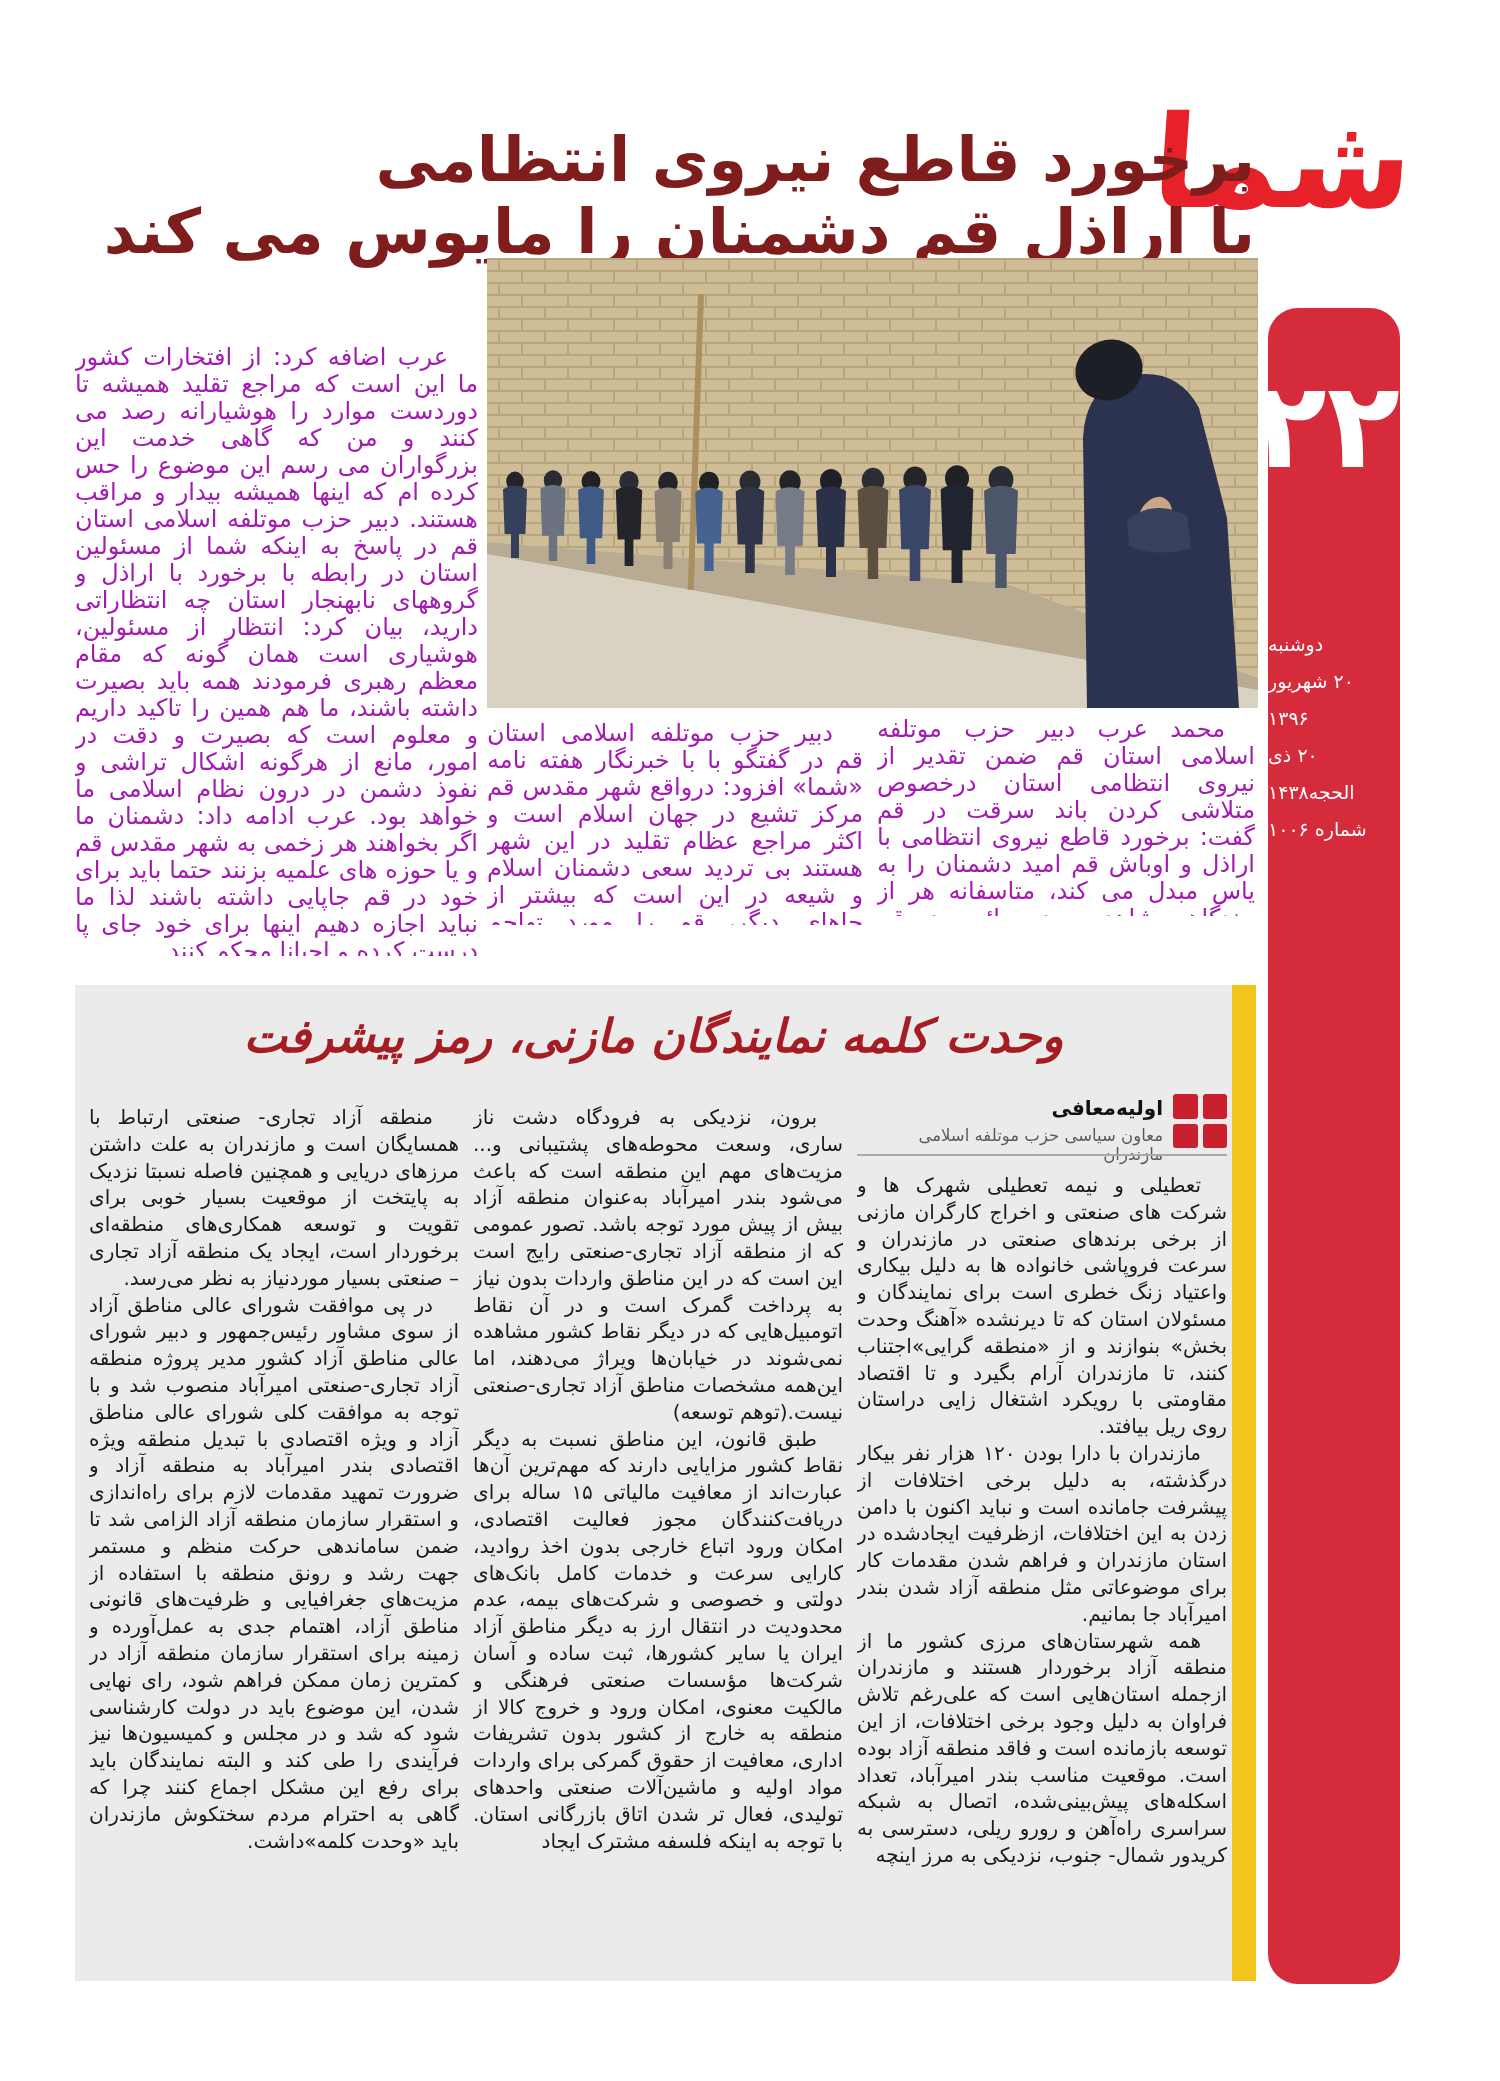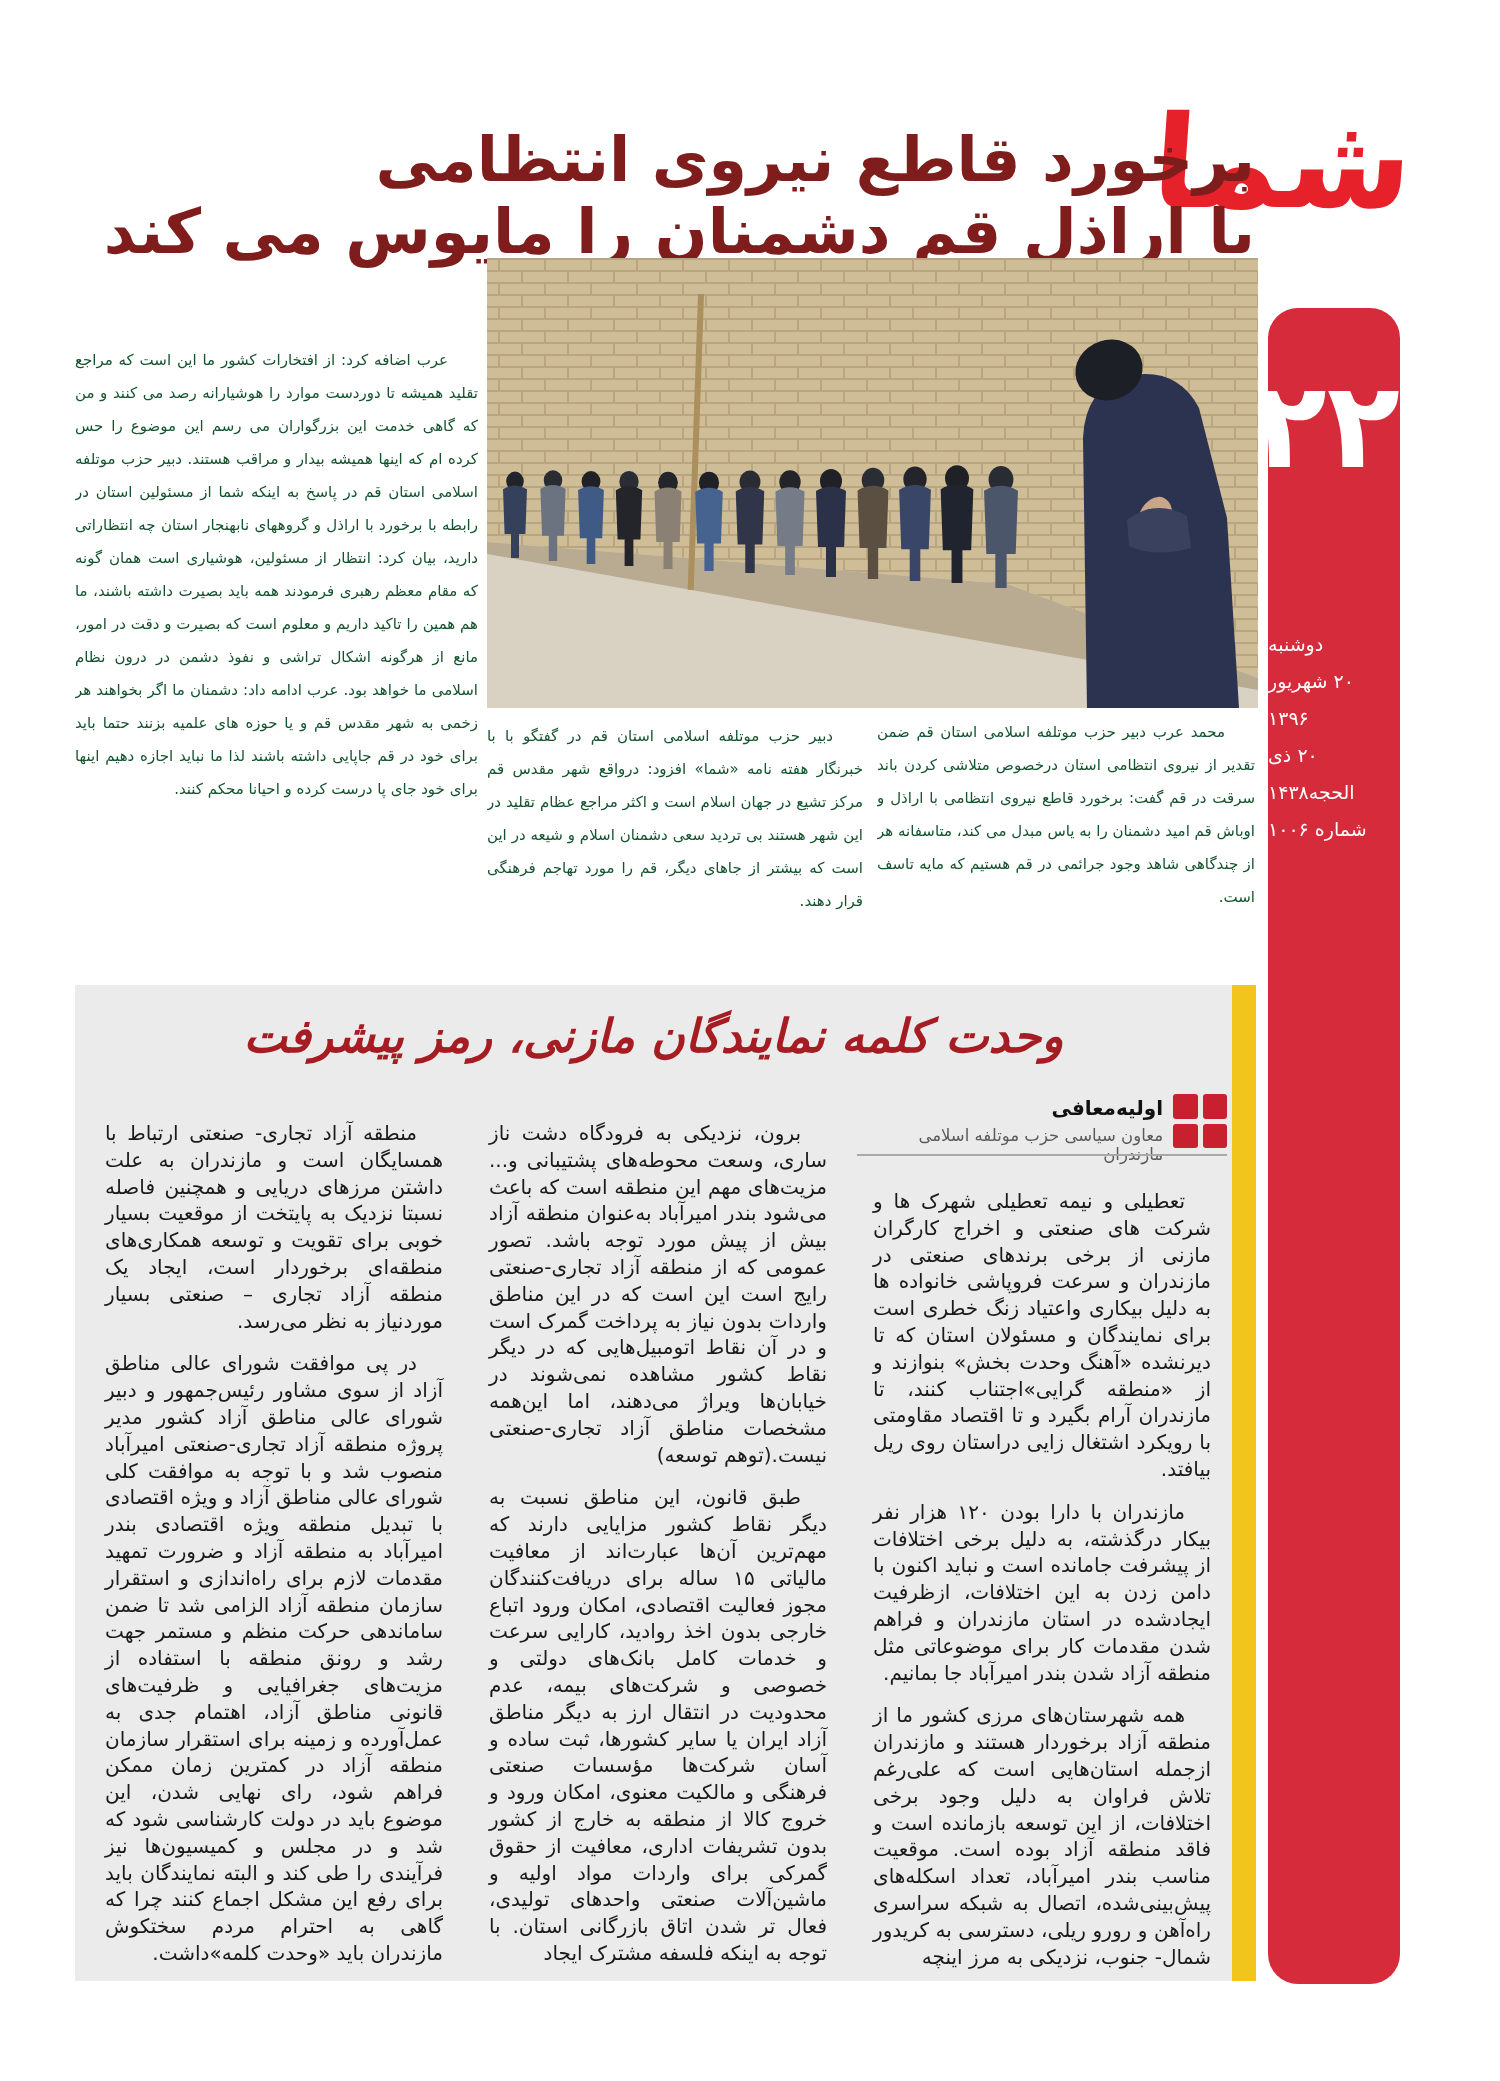--- a/index.html
+++ b/index.html
@@ -20,38 +20,38 @@
     background:#d52b3b;border-radius:30px;color:#fff;text-align:left;
   }
   .pagenum{position:absolute;top:28px;left:0;width:100%;font-size:120px;font-weight:bold;line-height:1.5;}
   .dates{position:absolute;top:318px;left:0;width:100%;font-size:19px;font-weight:normal;line-height:37px;}
 
   
   .kicker{left:75px;top:88px;width:1180px;text-align:center;font-size:28px;font-weight:bold;color:#8e8e8e;}
   .hl{left:75px;top:124px;width:1180px;text-align:right;color:#7f1d1d;font-size:62px;font-weight:bold;line-height:72px;letter-spacing:-1px;}
   .photo{left:487px;top:258px;width:771px;height:450px;overflow:hidden;background:#cfbd98;}
   .photo svg{display:block;width:100%;height:100%;}
-  .body1{font-size:15px;line-height:33px;color:#14532d;text-align:justify;overflow:hidden;}
+  .body1{font-size:24px;line-height:27px;color:#a21caf;text-align:justify;overflow:hidden;}
   .body1 p{margin:0;text-indent:30px;}
   .a1-left{left:75px;top:344px;width:403px;height:612px;}
   .a1-caption{left:487px;top:720px;width:376px;height:205px;}
   .a1-lede{left:877px;top:716px;width:378px;height:200px;}
 
   
   .a2-bg{left:75px;top:985px;width:1157px;height:996px;background:#ebebeb;}
   .a2-yellow{left:1232px;top:985px;width:24px;height:996px;background:#f2c51d;}
   .a2-hl{left:75px;top:1008px;width:1157px;text-align:center;color:#a51d22;font-size:46px;font-weight:bold;line-height:56px;font-style:italic;}
   .byline{left:857px;top:1088px;width:370px;height:76px;}
   .pane-icon{position:absolute;right:0;top:6px;width:54px;height:54px;display:grid;grid-template-columns:1fr 1fr;grid-template-rows:1fr 1fr;gap:5px;}
   .pane-icon span{background:#c8202f;border-radius:3px;}
   .by-name{position:absolute;right:64px;top:8px;font-size:20px;font-weight:bold;color:#111;}
   .by-role{position:absolute;right:64px;top:38px;font-size:16.5px;color:#5a5a5a;}
   .by-rule{position:absolute;left:0;top:66px;width:100%;height:2px;background:#a9a9a9;}
   .body2{font-size:20px;line-height:26.8px;color:#1a1a1a;text-align:justify;overflow:hidden;}
-  .body2 p{margin:16px;text-indent:26px;}
+  .body2 p{margin:0;text-indent:26px;}
   .a2-right{left:857px;top:1172px;width:370px;height:800px;}
   .a2-mid{left:473px;top:1104px;width:370px;height:868px;}
   .a2-left{left:89px;top:1104px;width:370px;height:868px;}
 </style>
 </head>
 <body>
 
 <div class="page">
 
   <div class="abs logo">شما</div>

